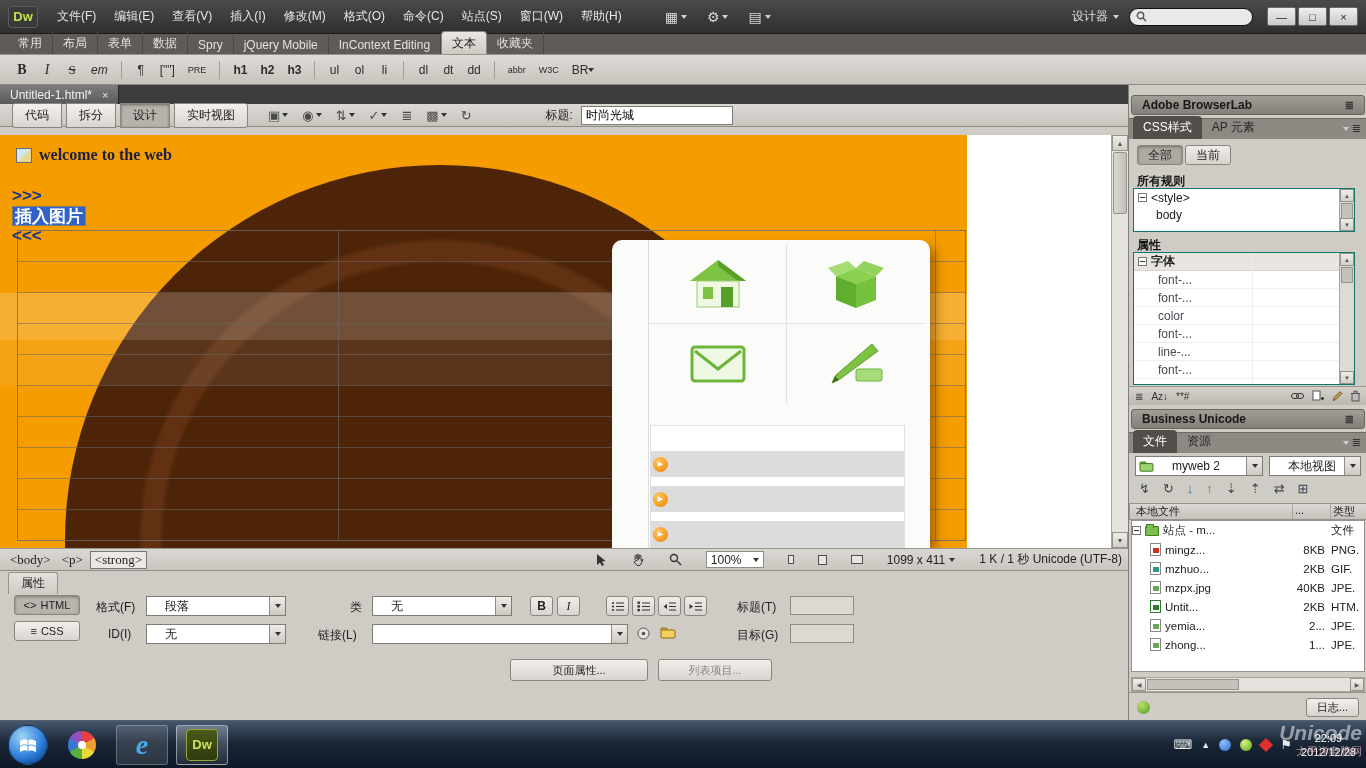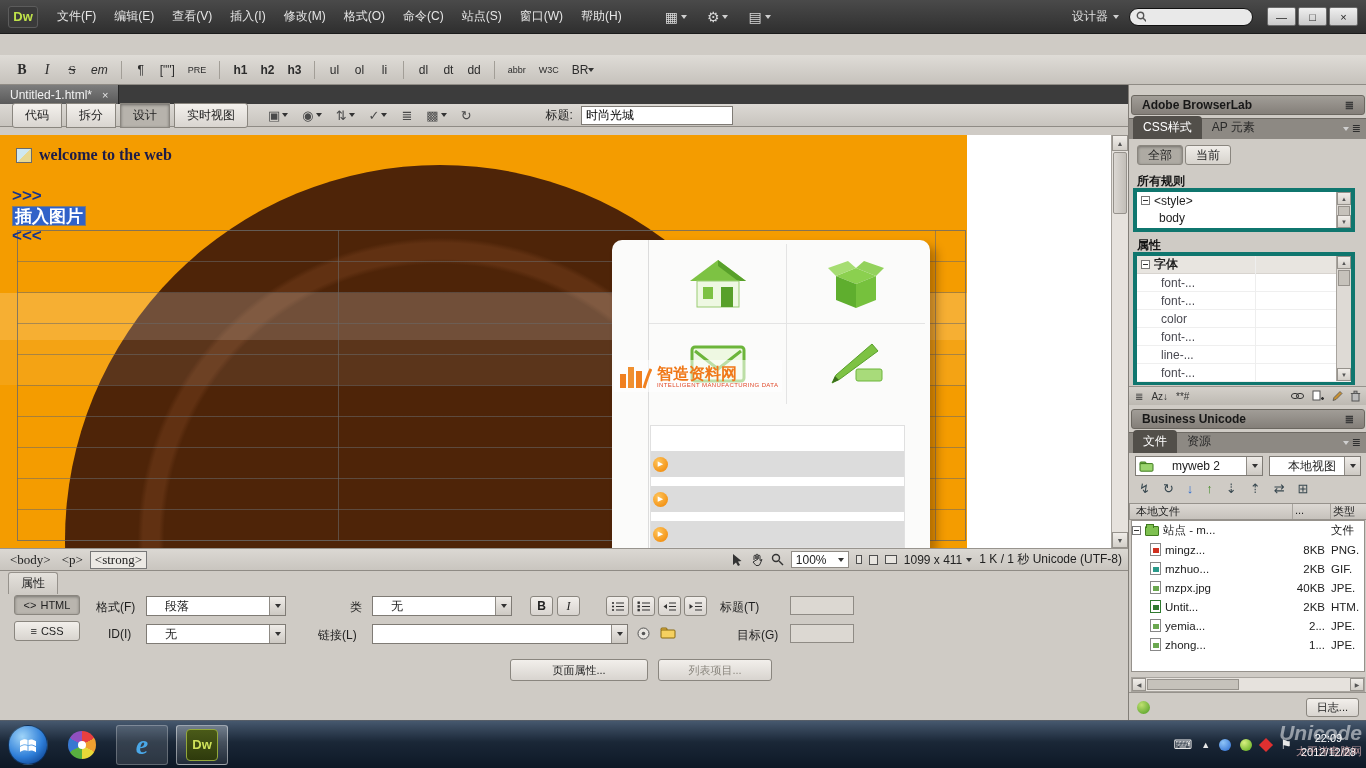--- a/index.html
+++ b/index.html
@@ -115,21 +115,21 @@
 .vs-btn.top{top:0;}
 .vs-thumb{position:absolute;left:1px;top:17px;width:14px;height:62px;background:linear-gradient(90deg,#dbd7d2,#c2beb8);
   border:1px solid #96928c;border-radius:2px;}
 
 
 .statusbar{position:absolute;left:0;top:548px;width:1128px;height:22px;
   background:linear-gradient(#dbd8d3,#c9c5bf);border-top:1px solid #98948e;
   display:flex;align-items:center;padding:0 6px;gap:3px;font-size:12px;}
 .tag{padding:0 4px;font-family:Liberation Serif, serif;font-size:13px;}
 .tag.selected{border:1px solid #777;background:#ece9e4;}
-.sb-right{margin-left:auto;display:flex;align-items:center;gap:7px;}
+.sb-right{margin-left:auto;display:flex;align-items:center;gap:24px;}
 .zoom-box{display:flex;align-items:center;gap:4px;border:1px solid #8f8b85;background:#fff;height:17px;padding:0 4px;width:58px;justify-content:space-between;}
 .dev{border:1px solid #4f4f4f;background:#e8e5e0;}
 .dev.m{width:6px;height:9px;}
 .dev.t{width:9px;height:10px;}
 .dev.d{width:12px;height:9px;}
 .dim-box{display:flex;align-items:center;gap:4px;}
 
 
 .props{position:absolute;left:0;top:570px;width:1128px;height:130px;background:#cfcbc5;border-top:1px solid #8f8b85;}
 .props-tab{position:absolute;left:8px;top:1px;padding:2px 12px;font-size:12px;
@@ -158,21 +158,21 @@
 8;color:#181818;}
 .ph-menu{margin-left:auto;font-size:11px;color:#3a3a3a;display:flex;align-items:center;gap:3px;}
 .ptab-row{left:0;width:238px;height:21px;background:#8d8983;display:flex;align-items:flex-end;padding-left:4px;border-top:1px solid #6e6a64;}
 .ptab{padding:3px 10px;font-size:12px;color:#2a2a2a;}
 .ptab.active{background:#524f4a;color:#fff;border-radius:4px 4px 0 0;}
 .ptab-menu{margin-left:auto;padding:0 6px 4px;color:#2f2f2f;font-size:11px;display:flex;align-items:center;gap:3px;}
 .tgl-btn{height:20px;padding:0 10px;border:1px solid #8a867f;font-size:12px;display:flex;align-items:center;justify-content:center;
   background:linear-gradient(#f0ede9,#d6d2cc);border-radius:3px;}
 .tgl-btn.pressed{background:#aeaaa3;box-shadow:inset 0 1px 3px rgba(0,0,0,.35);}
 .sec-lbl{font-weight:bold;font-size:12px;color:#141414;}
-.white-box{background:#fff;border:4px solid #0f766e;position:absolute;}
+.white-box{background:#fff;border:1px solid #0f766e;position:absolute;}
 .trow{height:17px;display:flex;align-items:center;gap:4px;padding-left:4px;font-size:12px;color:#222;}
 .expander{width:9px;height:9px;border:1px solid #777;background:#fff;position:relative;flex:none;}
 .expander::before{content:"";position:absolute;left:1px;top:3px;width:5px;height:1px;background:#333;}
 .in-scroll{position:absolute;right:0;top:0;width:15px;height:100%;background:#dedad5;border-left:1px solid #a8a49e;}
 .in-btn{position:absolute;left:0;width:14px;height:13px;background:linear-gradient(#f0ede9,#d3cfc9);border:1px solid #96928c;
   font-size:6px;color:#555;display:flex;align-items:center;justify-content:center;}
 .in-btn.b{bottom:0;}
 .in-thumb{position:absolute;left:1px;top:14px;width:12px;height:16px;background:#c6c2bb;border:1px solid #96928c;}
 .prow{height:18px;display:flex;align-items:center;padding-left:24px;font-size:12px;color:#4a4a52;border-bottom:1px solid #efefef;}
 .prow-cat{height:18px;display:flex;align-items:center;gap:4px;padding-left:4px;font-weight:bold;background:#e8e5e0;border-bottom:1px solid #d8d4cf;}
@@ -277,20 +277,31 @@
         </svg>
       <input style="">
     </div>
     <div class="winbtns">
       <span class="winbtn">—</span>
       <span class="winbtn">□</span>
       <span class="winbtn">×</span>
     </div>
   </div>
 
+  <div class="insertbar">
+    <span class="ins-tab">常用</span>
+    <span class="ins-tab">布局</span>
+    <span class="ins-tab">表单</span>
+    <span class="ins-tab">数据</span>
+    <span class="ins-tab">Spry</span>
+    <span class="ins-tab">jQuery Mobile</span>
+    <span class="ins-tab">InContext Editing</span>
+    <span class="ins-tab active">文本</span>
+    <span class="ins-tab">收藏夹</span>
+  </div>
 
   <div class="textbar">
     <span class="tb-btn tb-b">B</span>
     <span class="tb-btn tb-i">I</span>
     <span class="tb-btn tb-s">S</span>
     <span class="tb-btn tb-em">em</span>
     <span class="tb-sep"></span>
     <span class="tb-btn">¶</span>
     <span class="tb-btn">[""]</span>
     <span class="tb-btn tb-small">PRE</span>
@@ -404,32 +415,20 @@
               </svg>
           </div>
           <div class="icon-cell">
             <svg width="60" height="50" viewBox="0 0 60 50">
                 <rect x="30" y="30" width="26" height="12" rx="2" fill="#a8db7a" stroke="#6cb53a"></rect>
                 <polygon points="6,44 14,40 52,12 46,5 10,36" fill="#7dc243" stroke="#58a02a"></polygon>
                 <polygon points="6,44 9,37 13,41" fill="#3c6e1c"></polygon>
               </svg>
           </div>
         </div>
-        <div class="watermark">
-          <svg width="34" height="28">
-              <rect x="2" y="12" width="6" height="14" fill="#f08020"></rect>
-              <rect x="10" y="5" width="6" height="21" fill="#f09030"></rect>
-              <rect x="18" y="9" width="6" height="17" fill="#f08020"></rect>
-              <path d="M26,26 q4,-13 7,-19" stroke="#f08020" stroke-width="3" fill="none"></path>
-            </svg>
-          <div class="wm-col">
-            <span class="wm-title">智造资料网</span>
-            <span class="wm-sub">INTELLIGENT MANUFACTURING DATA</span>
-          </div>
-        </div>
         <div class="clist">
           <div class="cspacer"></div>
           <div class="cbar">
               <span class="bullet">▶</span>
             </div>
           <div class="cgap"></div>
           <div class="cbar">
               <span class="bullet">▶</span>
             </div>
           <div class="cgap"></div>
@@ -535,21 +534,21 @@
     </span>
     <span class="mini-btn p-abs" style="left:684px;top:25px;">
       <svg width="14" height="11">
           <polygon points="0.5,3 0.5,8 4,5.5" fill="#333"></polygon>
           <line x1="6" y1="2" x2="13" y2="2" stroke="#333"></line>
           <line x1="6" y1="5.5" x2="13" y2="5.5" stroke="#333"></line>
           <line x1="6" y1="9" x2="13" y2="9" stroke="#333"></line>
         </svg>
     </span>
 
-    <span class="p-lbl p-abs" style="left:720px;top:28px;">标题(T)</span>
+    <span class="p-lbl p-abs" style="left:737px;top:28px;">标题(T)</span>
     <span class="inp disabled p-abs" style="left:790px;top:25px;width:64px;"></span>
 
     <span class="p-lbl p-abs" style="left:108px;top:56px;">ID(I)</span>
     <span class="sel p-abs" style="left:146px;top:53px;width:140px;">
       <span class="sel-txt">无</span>
         <span class="sel-drop">
           <span class="caret dark"></span>
         </span>
     </span>
     <span class="p-lbl p-abs" style="left:318px;top:56px;">链接(L)</span>

